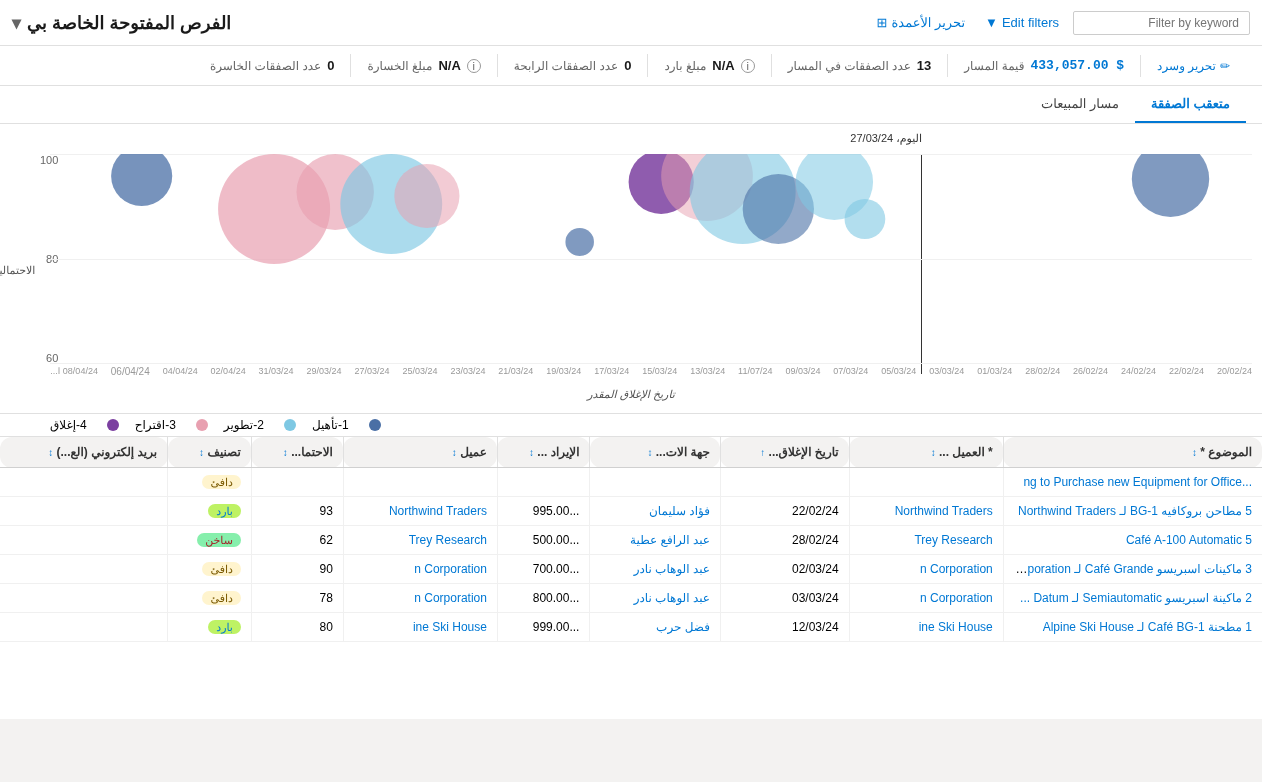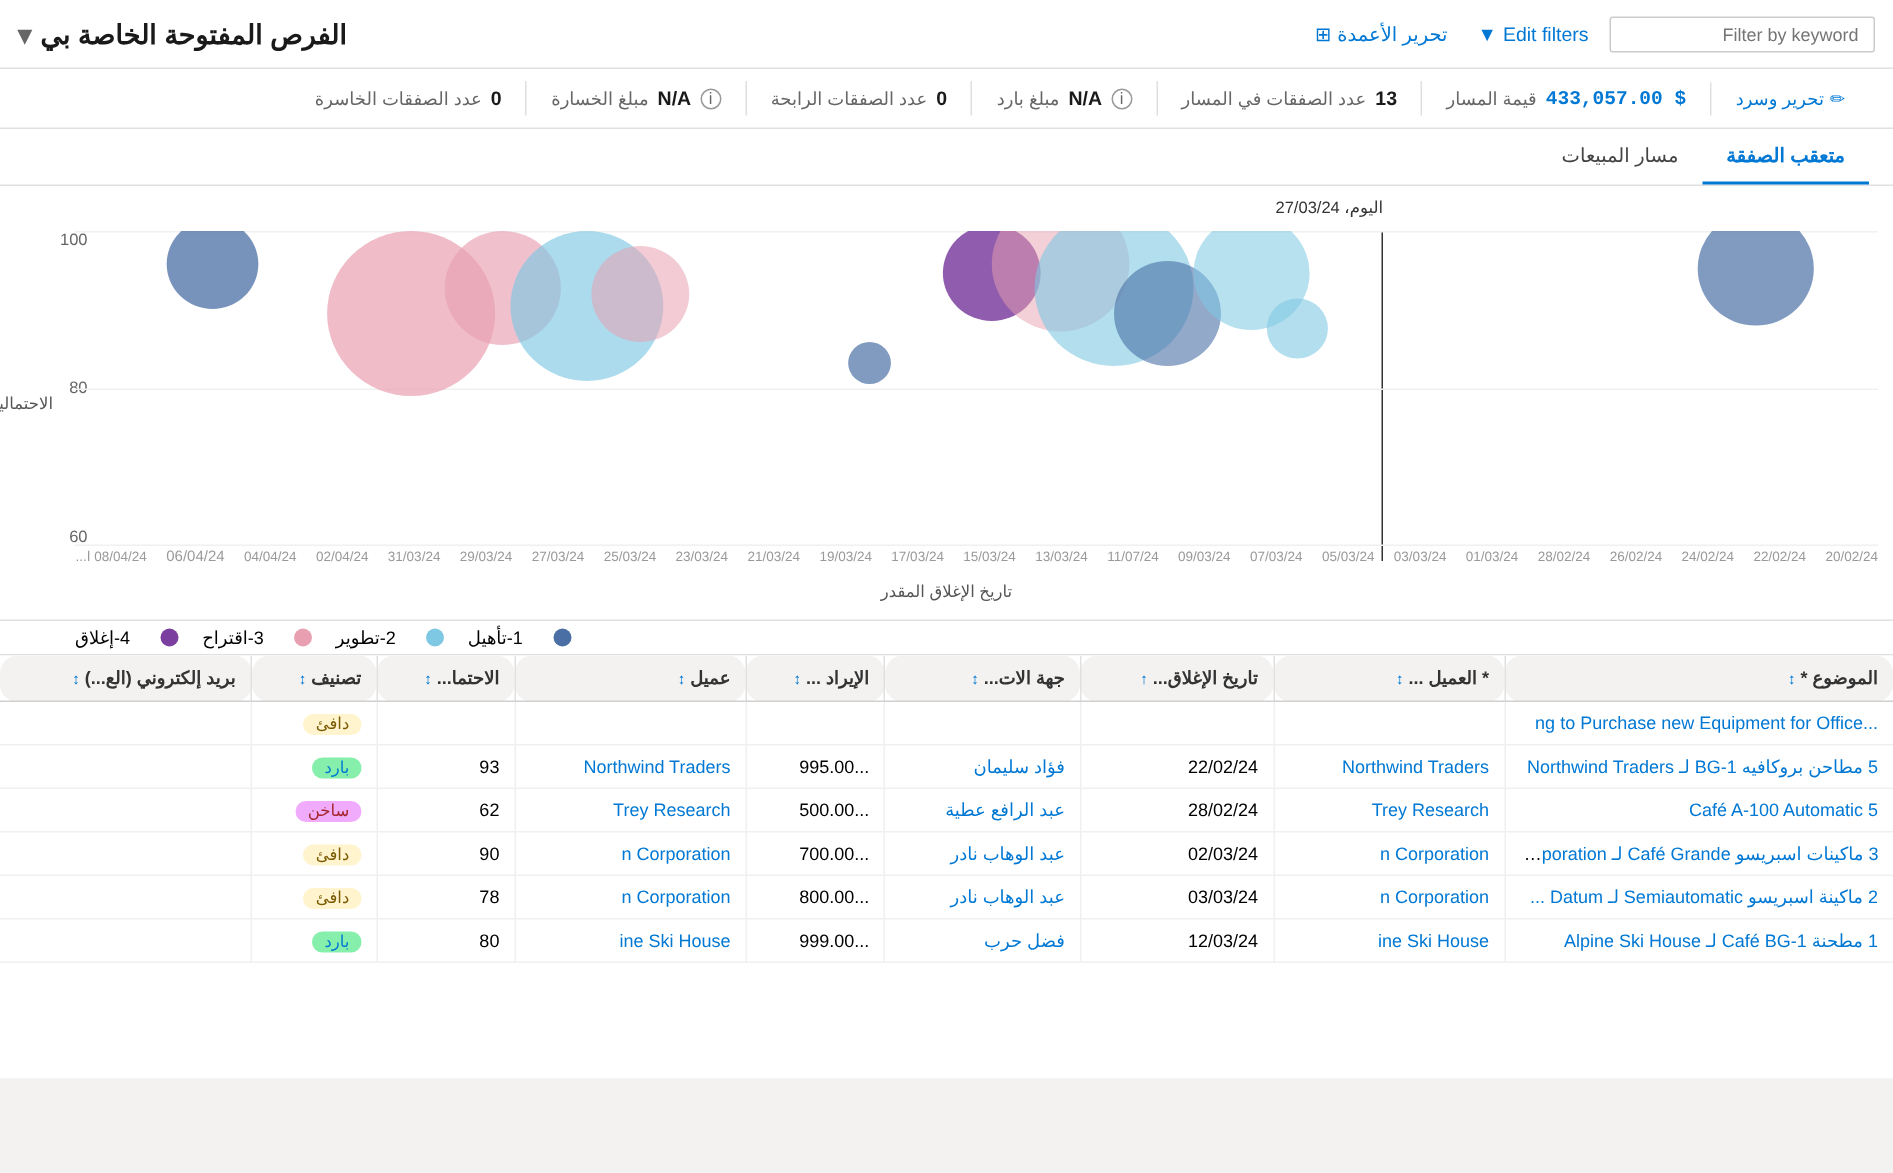--- a/index.html
+++ b/index.html
@@ -165,20 +165,21 @@
       font-size: 9px;
       color: #999;
     }
     .chart-xlabel {
       position: absolute;
       bottom: 12px;
       left: 50%;
       transform: translateX(-50%);
       font-size: 11px;
       color: #555;
+      font-style: italic;
     }
     .chart-ylabel {
       position: absolute;
       top: 50%;
       left: 8px;
       transform: translateY(-50%) rotate(-90deg);
       font-size: 11px;
       color: #555;
       writing-mode: vertical-rl;
       text-orientation: mixed;
@@ -254,22 +255,22 @@
       border-bottom: 1px solid #f0f0f0;
       border-left: 1px solid #f0f0f0;
       white-space: nowrap;
       overflow: hidden;
       text-overflow: ellipsis;
       max-width: 200px;
     }
     td:last-child { border-left: none; }
     .link-text { color: #0078d4; text-decoration: none; }
     .tag-دافئ { background: #fff4ce; color: #7a5900; border-radius: 10px; padding: 1px 8px; font-size: 11px; }
-    .tag-بارد { background: #86efac; color: #0078d4; border-radius: 10px; padding: 1px 8px; font-size: 11px; }
-    .tag-ساخن { background: #f0abfc; color: #a4262c; border-radius: 10px; padding: 1px 8px; font-size: 11px; }
+    .tag-بارد { background: #bef264; color: #0078d4; border-radius: 10px; padding: 1px 8px; font-size: 11px; }
+    .tag-ساخن { background: #86efac; color: #a4262c; border-radius: 10px; padding: 1px 8px; font-size: 11px; }
     .bubble-svg {
       position: absolute;
       left: 50px;
       right: 10px;
       top: 30px;
       height: 210px;
       width: calc(100% - 60px);
     }
     .edit-btn {
       display: flex;

